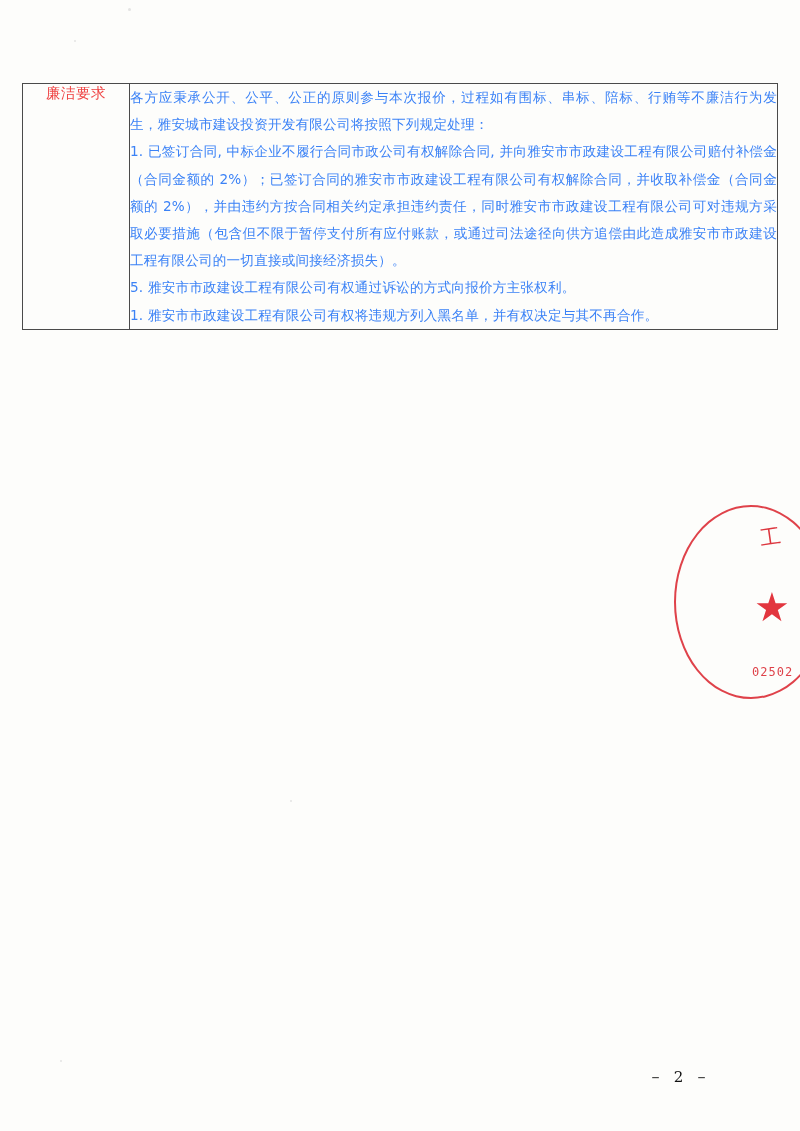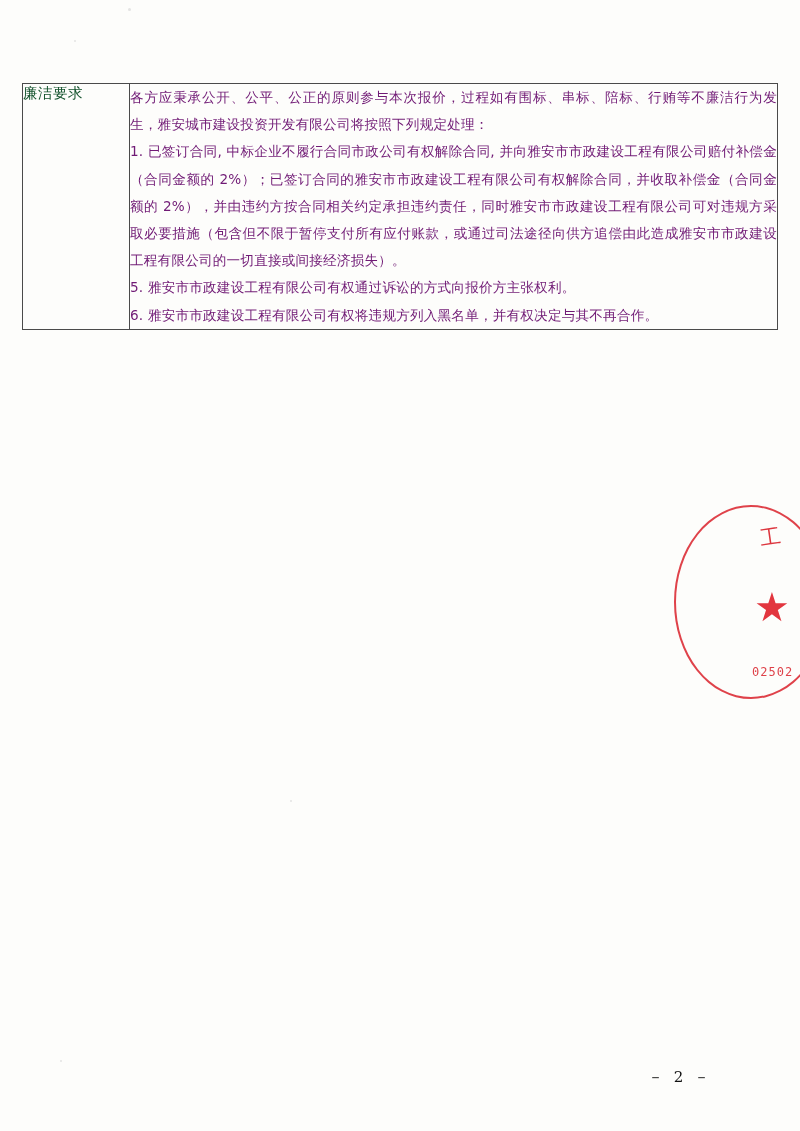--- a/index.html
+++ b/index.html
@@ -38,33 +38,34 @@
     border-collapse: collapse;
     background: transparent;
   }
   .doc-table td {
     border: 1px solid #4a4a4a;
     vertical-align: top;
     padding: 0;
   }
   .label-cell {
     width: 106px;
+    text-align: center;
     vertical-align: middle;
     font-size: 14.5px;
-    color: #14532d;
+    color: #ef4444;
     letter-spacing: .5px;
     font-family: "DejaVu Sans", "Liberation Sans", sans-serif;
   }
   .body-cell {
     padding: 12px 16px 14px 14px;
   }
   .para {
     font-size: 13.6px;
     line-height: 2.0;
-    color: #701a75;
+    color: #3b82f6;
     text-align: justify;
     text-justify: inter-ideograph;
     margin: 0;
     letter-spacing: .2px;
   }
   .para + .para {
     margin-top: 0;
   }
 
   
@@ -142,21 +143,21 @@
   <table class="doc-table">
     <tbody>
         <tr>
       <td class="label-cell">
         <span>廉洁要求</span>
       </td>
       <td class="body-cell">
         <p class="para">各方应秉承公开、公平、公正的原则参与本次报价，过程如有围标、串标、陪标、行贿等不廉洁行为发生，雅安城市建设投资开发有限公司将按照下列规定处理：</p>
         <p class="para">1. 已签订合同, 中标企业不履行合同市政公司有权解除合同, 并向雅安市市政建设工程有限公司赔付补偿金（合同金额的 2%）；已签订合同的雅安市市政建设工程有限公司有权解除合同，并收取补偿金（合同金额的 2%），并由违约方按合同相关约定承担违约责任，同时雅安市市政建设工程有限公司可对违规方采取必要措施（包含但不限于暂停支付所有应付账款，或通过司法途径向供方追偿由此造成雅安市市政建设工程有限公司的一切直接或间接经济损失）。</p>
         <p class="para">5. 雅安市市政建设工程有限公司有权通过诉讼的方式向报价方主张权利。</p>
-        <p class="para">6. 雅安市市政建设工程有限公司有权将违规方列入黑名单，并有权决定与其不再合作。</p>
+        <p class="para">1. 雅安市市政建设工程有限公司有权将违规方列入黑名单，并有权决定与其不再合作。</p>
       </td>
     </tr>
   </tbody>
     </table>
 
   <div class="seal">
     <div class="seal-arc"></div>
     <div class="seal-char">工</div>
     <div class="seal-star">★</div>
     <div class="seal-num">02502</div>

